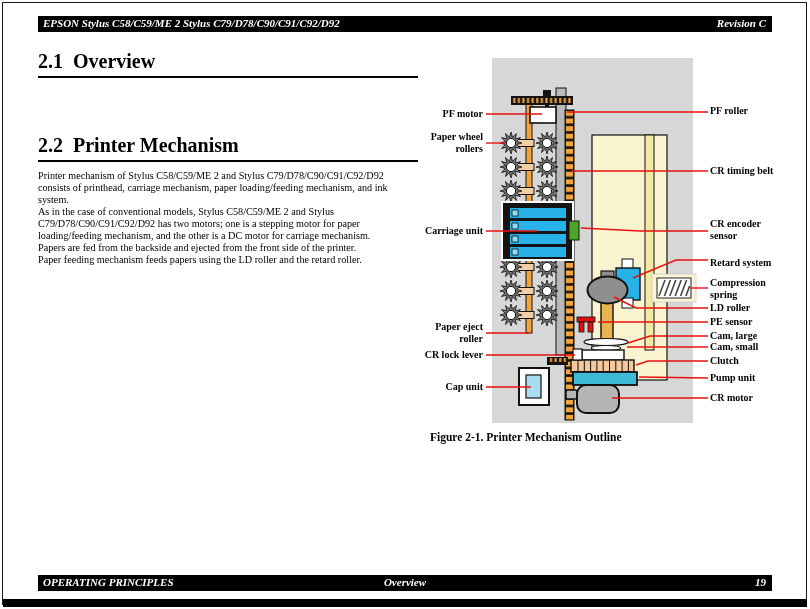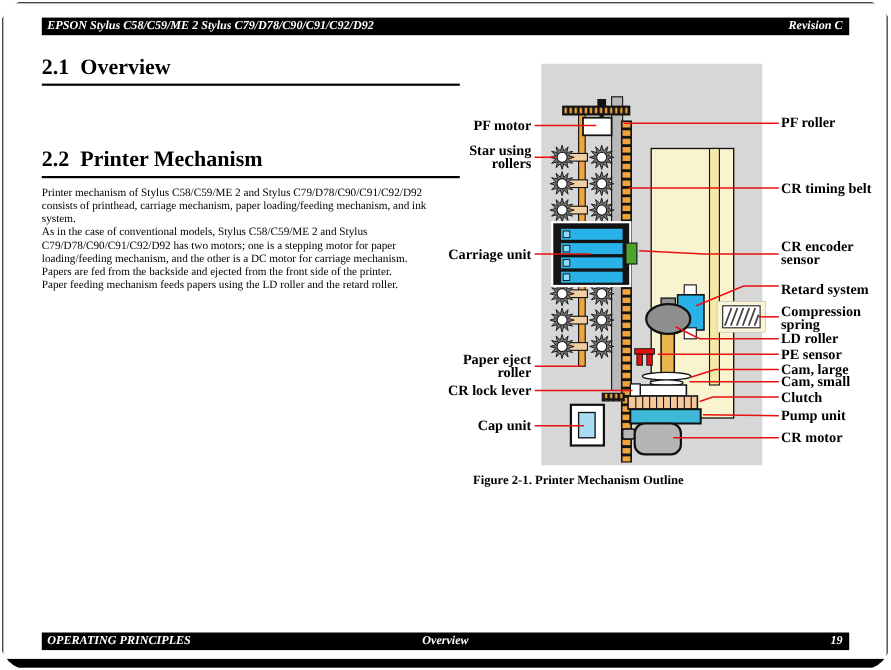--- a/index.html
+++ b/index.html
@@ -1,32 +1,32 @@
 <!DOCTYPE html>
 <html><head>
 <meta charset="utf-8">
 <style>
   html,body{margin:0;padding:0;background:#fff;}
   .page{position:relative;width:810px;height:609px;background:#fff;overflow:hidden;
-        font-family:"Liberation Serif",serif;color:#000;border-radius:27px;}
+        font-family:"Liberation Serif",serif;color:#000;}
   .frame{position:absolute;left:2px;top:2px;width:805px;height:603px;
          border:1.5px solid #1a1a1a;box-sizing:border-box;}
   .bottom-strip{position:absolute;left:3px;top:599px;width:804px;height:8px;background:#000;}
   .bar{position:absolute;left:38px;width:734px;height:16px;background:#000;color:#fff;
        font-weight:bold;font-style:italic;font-size:11px;}
   .bar span{position:absolute;top:1px;white-space:nowrap;}
   .header-bar{top:16px;}
   .footer-bar{top:575px;}
   .bar .l{left:5px;} .bar .c{left:0;width:100%;text-align:center;} .bar .r{right:6px;}
   .sec{position:absolute;left:38px;width:380px;}
   .sec-heading{font-size:20px;font-weight:bold;white-space:pre;}
   .rule{height:2px;background:#000;margin-top:3px;width:380px;}
   .sec p{margin:8px 0 0 0;width:358px;font-size:10.2px;line-height:12px;}
   .sec p + p{margin-top:0;}
-  .dlab{position:absolute;font-size:13px;font-weight:bold;line-height:11.5px;white-space:nowrap;}
+  .dlab{position:absolute;font-size:10px;font-weight:bold;line-height:11.5px;white-space:nowrap;}
   .dlab span{display:block;}
   .dlab-r{left:710px;}
   .dlab-l{right:327px;text-align:right;}
   .caption{position:absolute;left:430px;top:431px;width:330px;text-align:left;
            font-size:11.5px;font-weight:bold;}
   svg{position:absolute;left:0;top:0;}
 </style>
 </head>
 <body>
 
@@ -218,21 +218,21 @@
       <polyline points="708,361 648,361 636,365"></polyline>
       <line x1="639" y1="377" x2="708" y2="378"></line>
       <line x1="612" y1="398" x2="708" y2="398"></line>
     </g>
   </svg>
 
   <div class="dlab dlab-l" style="top:108px">
       <span>PF motor</span>
     </div>
   <div class="dlab dlab-l" style="top:131px">
-      <span>Star using</span>
+      <span>Paper wheel</span>
       <span>rollers</span>
     </div>
   <div class="dlab dlab-l" style="top:225px">
       <span>Carriage unit</span>
     </div>
   <div class="dlab dlab-l" style="top:321px">
       <span>Paper eject</span>
       <span>roller</span>
     </div>
   <div class="dlab dlab-l" style="top:349px">

